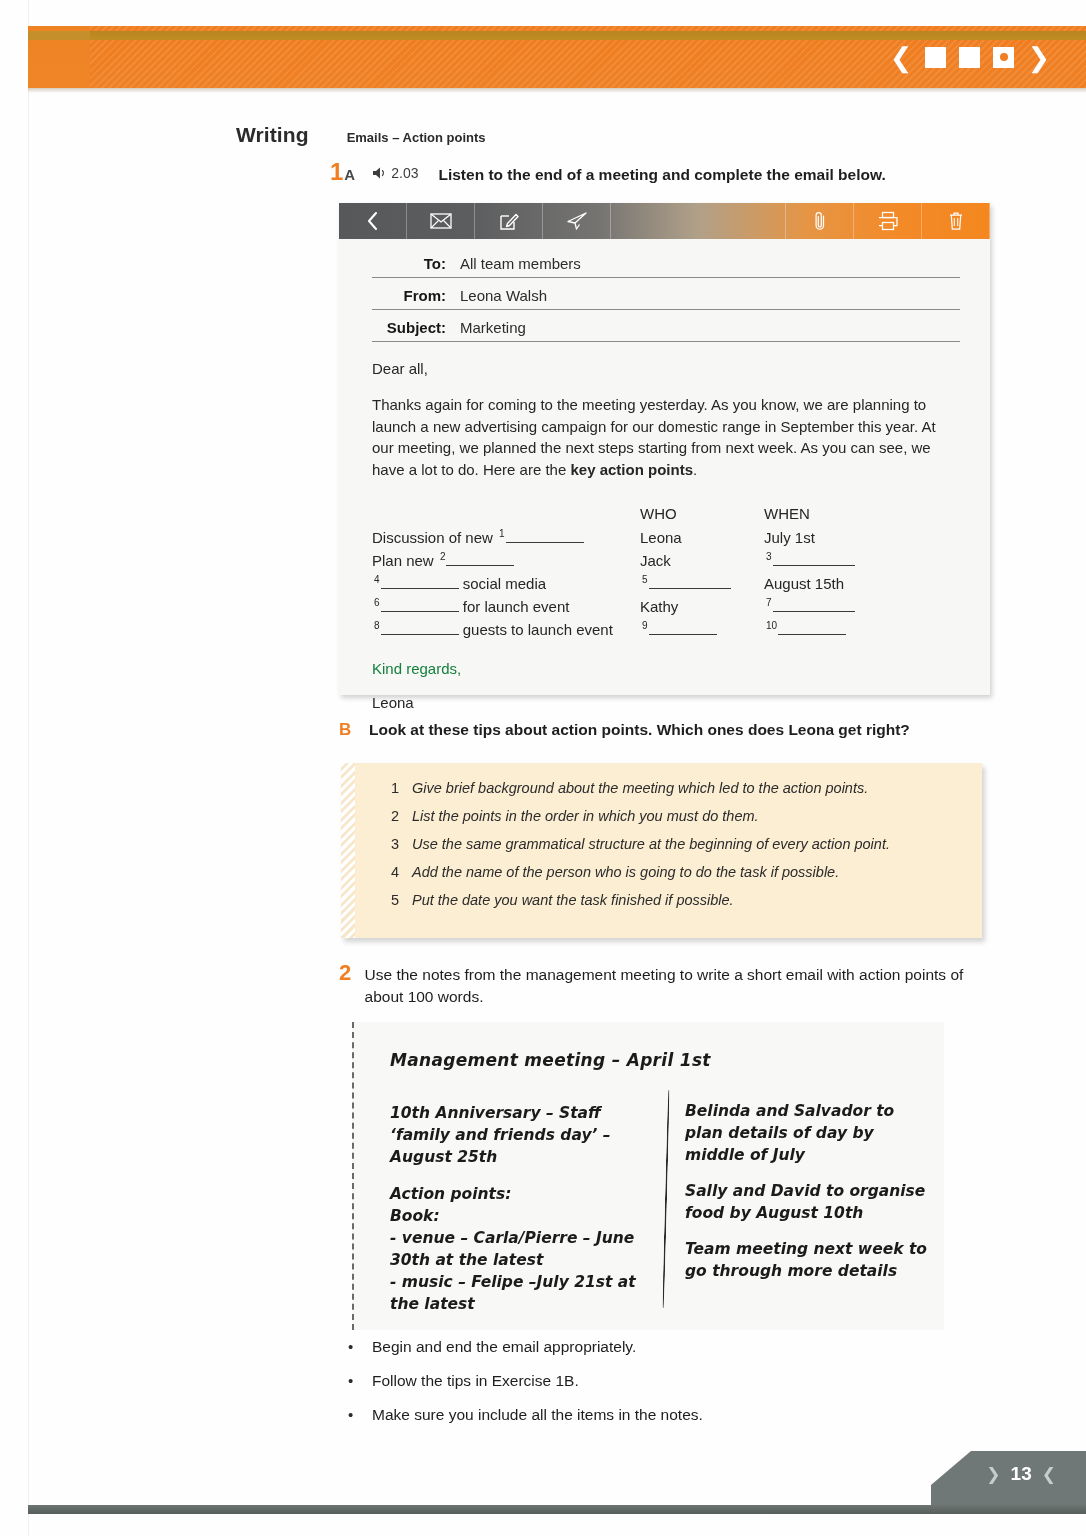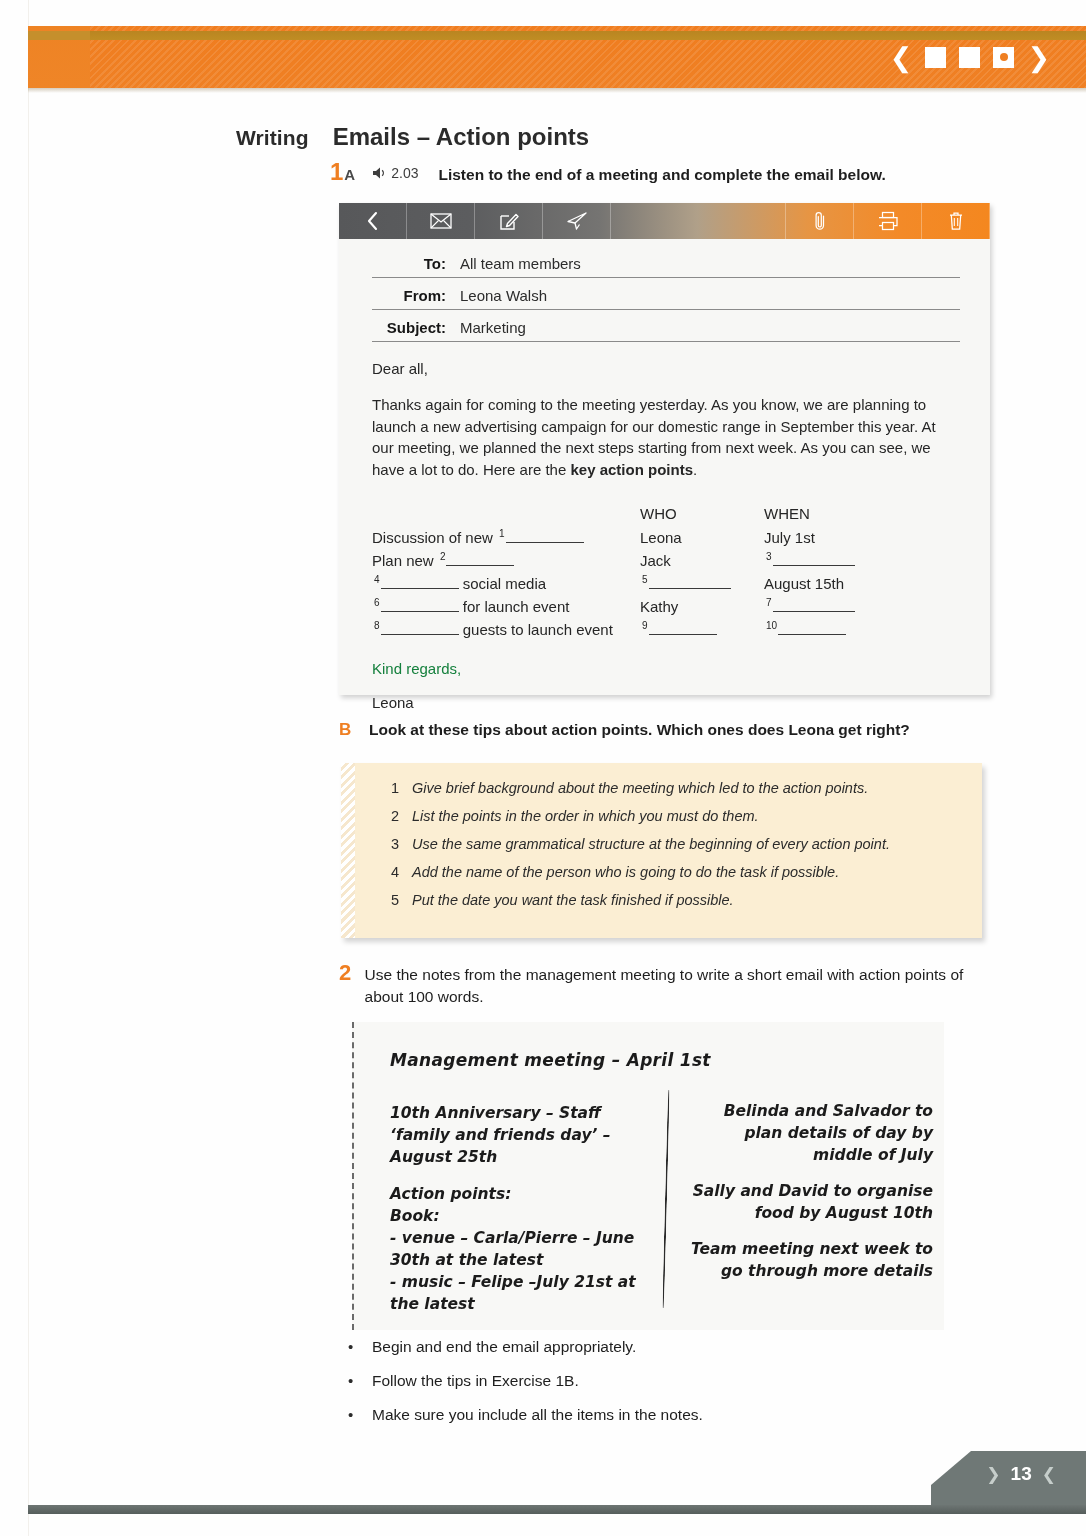--- a/index.html
+++ b/index.html
@@ -77,27 +77,27 @@
   }
   .nav-sq .dot {
     width: 8px; height: 8px; border-radius: 50%;
     background: #ef7f22;
   }
 
   
   .sec-head {
     position: absolute;
     left: 236px; top: 123px;
-    display: flex; align-items: baseline; gap: 24px;
+    display: flex; align-items: baseline; gap: 38px;
   }
   .sec-head .w1 {
     font-size: 21px; font-weight: bold; color: #2b2b2b; letter-spacing: .1px;
   }
   .sec-head .w2 {
-    font-size: 24px; font-weight: bold; color: #2b2b2b;
+    font-size: 13px; font-weight: bold; color: #2b2b2b;
   }
 
   
   .ex1a {
     position: absolute;
     left: 330px; top: 160px;
     display: flex; align-items: baseline;
   }
   .ex-num { font-size: 24px; font-weight: bold; color: #ef7f22; line-height: 1; }
   .ex-let { font-size: 15px; font-weight: bold; color: #4a4a4a; margin-left: 1px; }
@@ -232,21 +232,21 @@
   .notes-left .blk:last-child { margin-bottom: 0; }
   .notes-div {
     position: absolute; left: 313px; top: 68px;
     width: 0; height: 218px;
     border-left: 2px solid #2b2b2b;
     border-radius: 40%;
     transform: rotate(1.5deg);
   }
   .notes-right {
     position: absolute; left: 333px; top: 78px; width: 248px;
-    font-size: 15.5px; line-height: 1.42; text-align: right;
+    font-size: 15.5px; line-height: 1.42;
   }
   .notes-right .blk { margin-bottom: 14px; }
   .notes-right .blk:last-child { margin-bottom: 0; }
 
   
   .bullets { position: absolute; left: 348px; top: 1338px; width: 620px; }
   .bul-row { display: flex; align-items: baseline; margin-bottom: 16px; }
   .bul-dot { width: 24px; font-size: 15px; color: #2b2b2b; }
   .bul-txt { font-size: 15.5px; color: #1e1e1e; }
 

